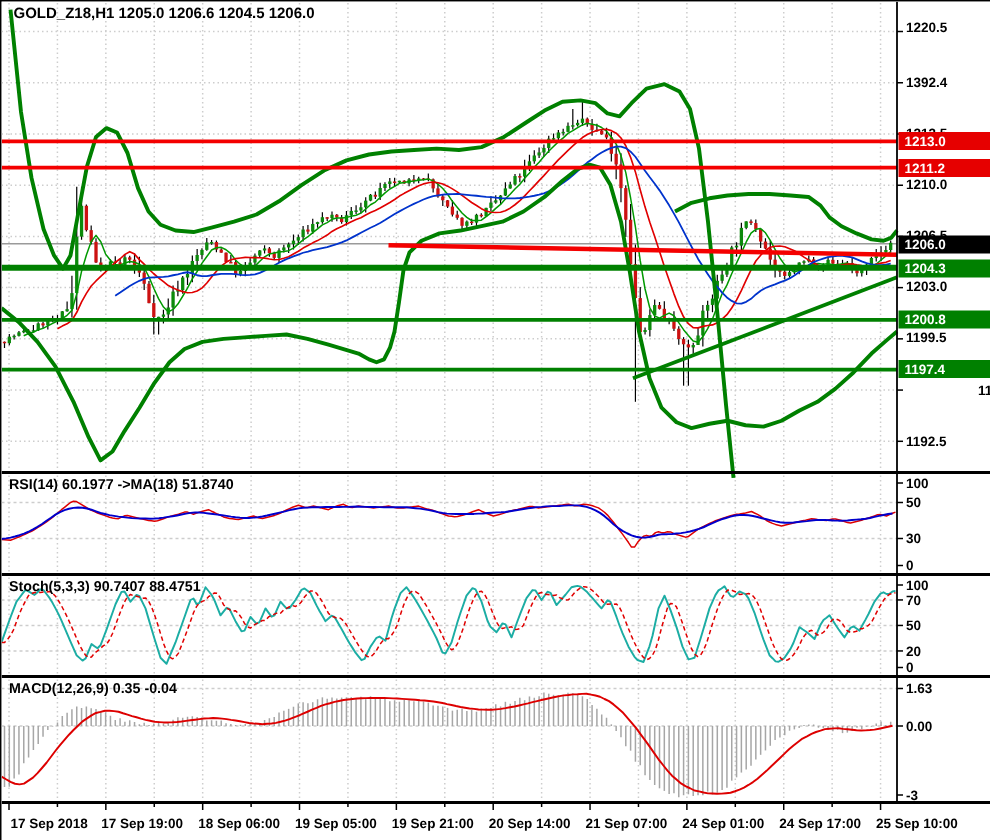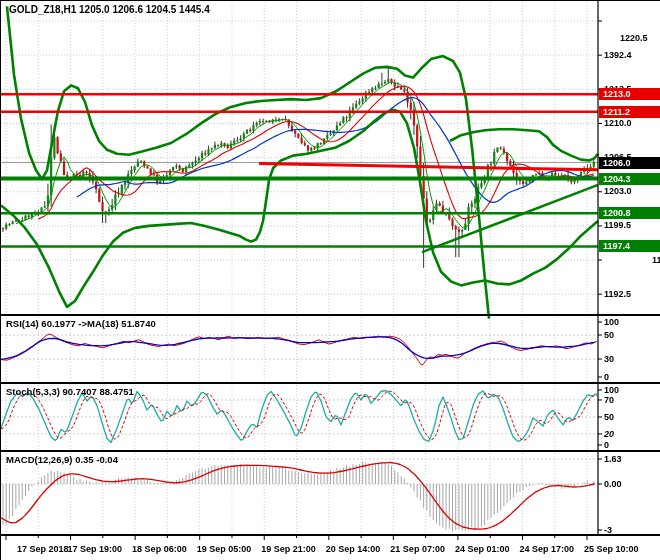--- a/index.html
+++ b/index.html
@@ -755,53 +755,53 @@
         <line x1="360.08000000000004" y1="535" x2="360.08000000000004" y2="537" stroke="#000" stroke-width="1"></line>
         <line x1="392.36" y1="535" x2="392.36" y2="539" stroke="#000" stroke-width="1"></line>
         <line x1="424.64" y1="535" x2="424.64" y2="537" stroke="#000" stroke-width="1"></line>
         <line x1="456.92" y1="535" x2="456.92" y2="539" stroke="#000" stroke-width="1"></line>
         <line x1="489.20000000000005" y1="535" x2="489.20000000000005" y2="537" stroke="#000" stroke-width="1"></line>
         <line x1="521.48" y1="535" x2="521.48" y2="539" stroke="#000" stroke-width="1"></line>
         <line x1="553.76" y1="535" x2="553.76" y2="537" stroke="#000" stroke-width="1"></line>
         <line x1="586.04" y1="535" x2="586.04" y2="539" stroke="#000" stroke-width="1"></line>
       </g>
     </svg>
-  <div class="lbl" style="left:8px;top:3px;">GOLD_Z18,H1  1205.0 1206.6 1204.5 1445.4</div>
+  <div class="lbl" style="left:8px;top:3px;">GOLD_Z18,H1  1205.0 1206.6 1204.5 1206.0</div>
   <div class="panlbl" style="left:5px;top:317px;">RSI(14) 60.1977  -&gt;MA(18) 51.8740</div>
   <div class="panlbl" style="left:5px;top:385px;">Stoch(5,3,3) 90.7407 88.4751</div>
   <div class="panlbl" style="left:5px;top:453px;">MACD(12,26,9) 0.35 -0.04</div>
   <div id="overlays">
-      <div class="tick" style="top:32px;margin-left:16px;">1220.5</div>
+      <div class="tick" style="top:12px;">1220.5</div>
       <div class="tick" style="top:48.6px;">1392.4</div>
       <div class="tick" style="top:82.8px;">1213.5</div>
       <div class="tick" style="top:116.9px;">1210.0</div>
       <div class="tick" style="top:151.1px;">1206.5</div>
       <div class="tick" style="top:185.2px;">1203.0</div>
       <div class="tick" style="top:219.4px;">1199.5</div>
       <div class="tick" style="top:253.5px;margin-left:48px;">1196.0</div>
       <div class="tick" style="top:287.7px;">1192.5</div>
       <div class="tick" style="top:315.5px;">100</div>
       <div class="tick" style="top:328.5px;">50</div>
       <div class="tick" style="top:352.5px;">30</div>
       <div class="tick" style="top:370.5px;">0</div>
       <div class="tick" style="top:383.5px;">100</div>
       <div class="tick" style="top:393.5px;">70</div>
       <div class="tick" style="top:410.5px;">50</div>
-      <div class="tick" style="top:427.5px;font-style:italic;">20</div>
+      <div class="tick" style="top:427.5px;">20</div>
       <div class="tick" style="top:438.5px;">0</div>
       <div class="tick" style="top:452.5px;">1.63</div>
       <div class="tick" style="top:477.5px;">0.00</div>
       <div class="tick" style="top:523.5px;">-3</div>
       <div class="badge" style="top:87.2px;background:#e60000;">1213.0</div>
       <div class="badge" style="top:104.7px;background:#e60000;">1211.2</div>
       <div class="badge" style="top:155.5px;background:#000000;">1206.0</div>
       <div class="badge" style="top:172.1px;background:#008000;">1204.3</div>
       <div class="badge" style="top:206.2px;background:#008000;">1200.8</div>
       <div class="badge" style="top:239.4px;background:#008000;">1197.4</div>
-      <div class="tlabel" style="left:16px;text-align:right;">17 Sep 2018</div>
+      <div class="tlabel" style="left:6px;text-align:right;">17 Sep 2018</div>
       <div class="tlabel" style="left:66.56px;">17 Sep 19:00</div>
       <div class="tlabel" style="left:131.12px;">18 Sep 06:00</div>
       <div class="tlabel" style="left:195.68px;">19 Sep 05:00</div>
       <div class="tlabel" style="left:260.24px;">19 Sep 21:00</div>
       <div class="tlabel" style="left:324.8px;">20 Sep 14:00</div>
       <div class="tlabel" style="left:389.36px;">21 Sep 07:00</div>
       <div class="tlabel" style="left:453.92px;">24 Sep 01:00</div>
       <div class="tlabel" style="left:518.48px;">24 Sep 17:00</div>
       <div class="tlabel" style="left:583.04px;">25 Sep 10:00</div>
     </div>

